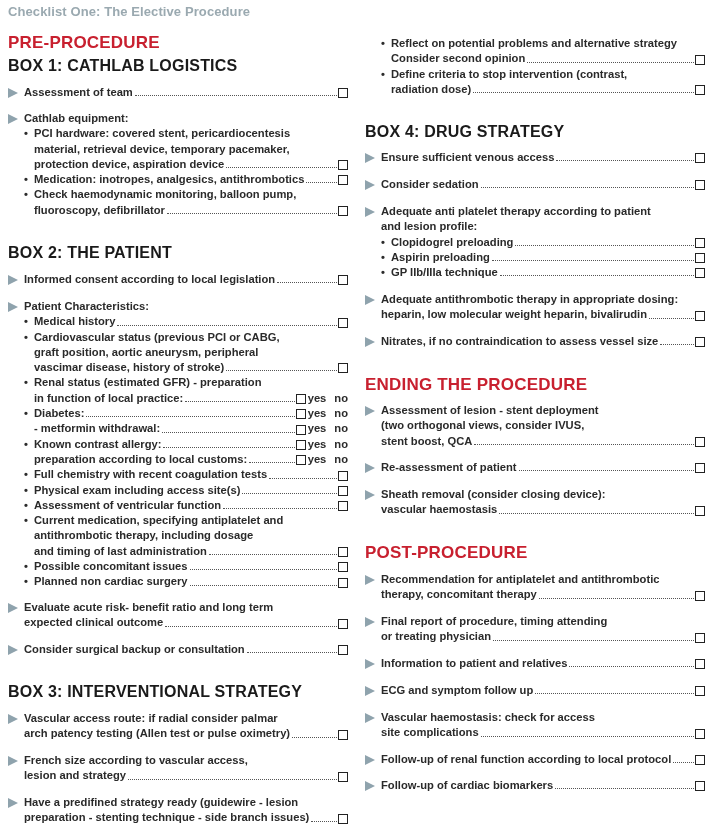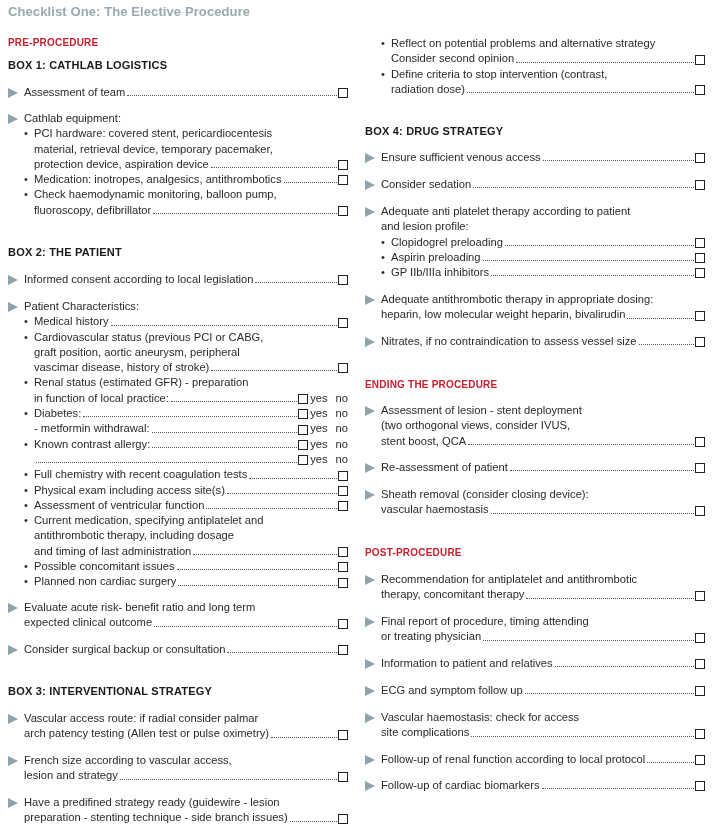--- a/index.html
+++ b/index.html
@@ -3,25 +3,25 @@
 <meta charset="utf-8">
 <style>
   * { box-sizing: border-box; margin: 0; padding: 0; }
   html, body { width: 727px; height: 840px; background: #ffffff; overflow: hidden; }
   body { font-family: "Liberation Sans", sans-serif; color: #2a2a2a; position: relative; font-size: 11.2px; line-height: 15.3px; }
   .page-title { position: absolute; left: 8px; top: 4px; font-size: 13px; font-weight: bold; color: #9aa9b0; letter-spacing: 0.1px; white-space: nowrap; }
   .col { position: absolute; top: 0; }
   .col-left { left: 8px; width: 340px; }
   .col-right { left: 365px; width: 340px; }
   .abs { position: absolute; }
-  .phase { font-weight: bold; color: #c8202f; font-size: 10px; letter-spacing: 0.2px; white-space: nowrap; }
-  .box-title { font-weight: bold; color: #1a1a1a; font-size: 11px; letter-spacing: 0.2px; white-space: nowrap; }
+  .phase { font-weight: bold; color: #c8202f; font-size: 17px; letter-spacing: 0.2px; white-space: nowrap; }
+  .box-title { font-weight: bold; color: #1a1a1a; font-size: 16px; letter-spacing: 0.2px; white-space: nowrap; }
   .item { position: absolute; left: 0; width: 340px; }
   .tri { position: absolute; left: 0; top: 3px; width: 0; height: 0; border-top: 5px solid transparent; border-bottom: 5px solid transparent; border-left: 10px solid #8fa3ad; }
-  .txt { position: absolute; left: 16px; right: 0; }
+  .txt { position: absolute; left: 16px; right: 0; font-weight: bold; }
   .line { display: flex; align-items: flex-end; height: 15.3px; white-space: nowrap; overflow: hidden; }
   .line .t { flex: 0 0 auto; }
   .line .dots { flex: 1 1 auto; overflow: hidden; border-bottom: 1.2px dotted #555; margin: 0 1px 4px 2px; min-width: 4px; height: 1px; }
   .cb { flex: 0 0 auto; width: 10px; height: 10px; border: 1px solid #222; margin-bottom: 2px; background: #fff; cursor: pointer; }
   .yn { flex: 0 0 auto; display: flex; align-items: flex-end; margin-left: 0; }
   .yn .opt { display: flex; align-items: flex-end; margin-right: 6px; text-align: right; }
   .yn .opt:last-child { margin-right: 0; flex-direction: column; }
   .yn .opt span.l { margin-left: 2px; }
   .bul { display: inline-block; width: 10px; }
   .ind { padding-left: 10px; }
@@ -167,20 +167,21 @@
               <span class="cb"></span>
               <span class="l">yes</span>
             </span>
             <span class="opt">
               <span class="cb"></span>
               <span class="l">no</span>
             </span>
           </span>
         </div>
       <div class="line ind">
+          <span class="t">preparation according to local customs:</span>
           <span class="dots"></span>
         <span class="yn">
             <span class="opt">
               <span class="cb"></span>
               <span class="l">yes</span>
             </span>
             <span class="opt">
               <span class="cb"></span>
               <span class="l">no</span>
             </span>
@@ -354,21 +355,21 @@
           <span class="t"><span class="bul">•</span><span>Clopidogrel preloading</span></span>
           <span class="dots"></span>
           <span class="cb"></span>
         </div>
       <div class="line">
           <span class="t"><span class="bul">•</span><span>Aspirin preloading</span></span>
           <span class="dots"></span>
           <span class="cb"></span>
         </div>
       <div class="line">
-          <span class="t"><span class="bul">•</span><span>GP IIb/IIIa inhibitors</span></span>
+          <span class="t"><span class="bul">•</span><span>GP IIb/IIIa technique</span></span>
           <span class="dots"></span>
           <span class="cb"></span>
         </div>
     </div>
   </div>
 
   <div class="item" style="top:292px;">
     <span class="tri"></span>
     <div class="txt">
       <div class="line">

